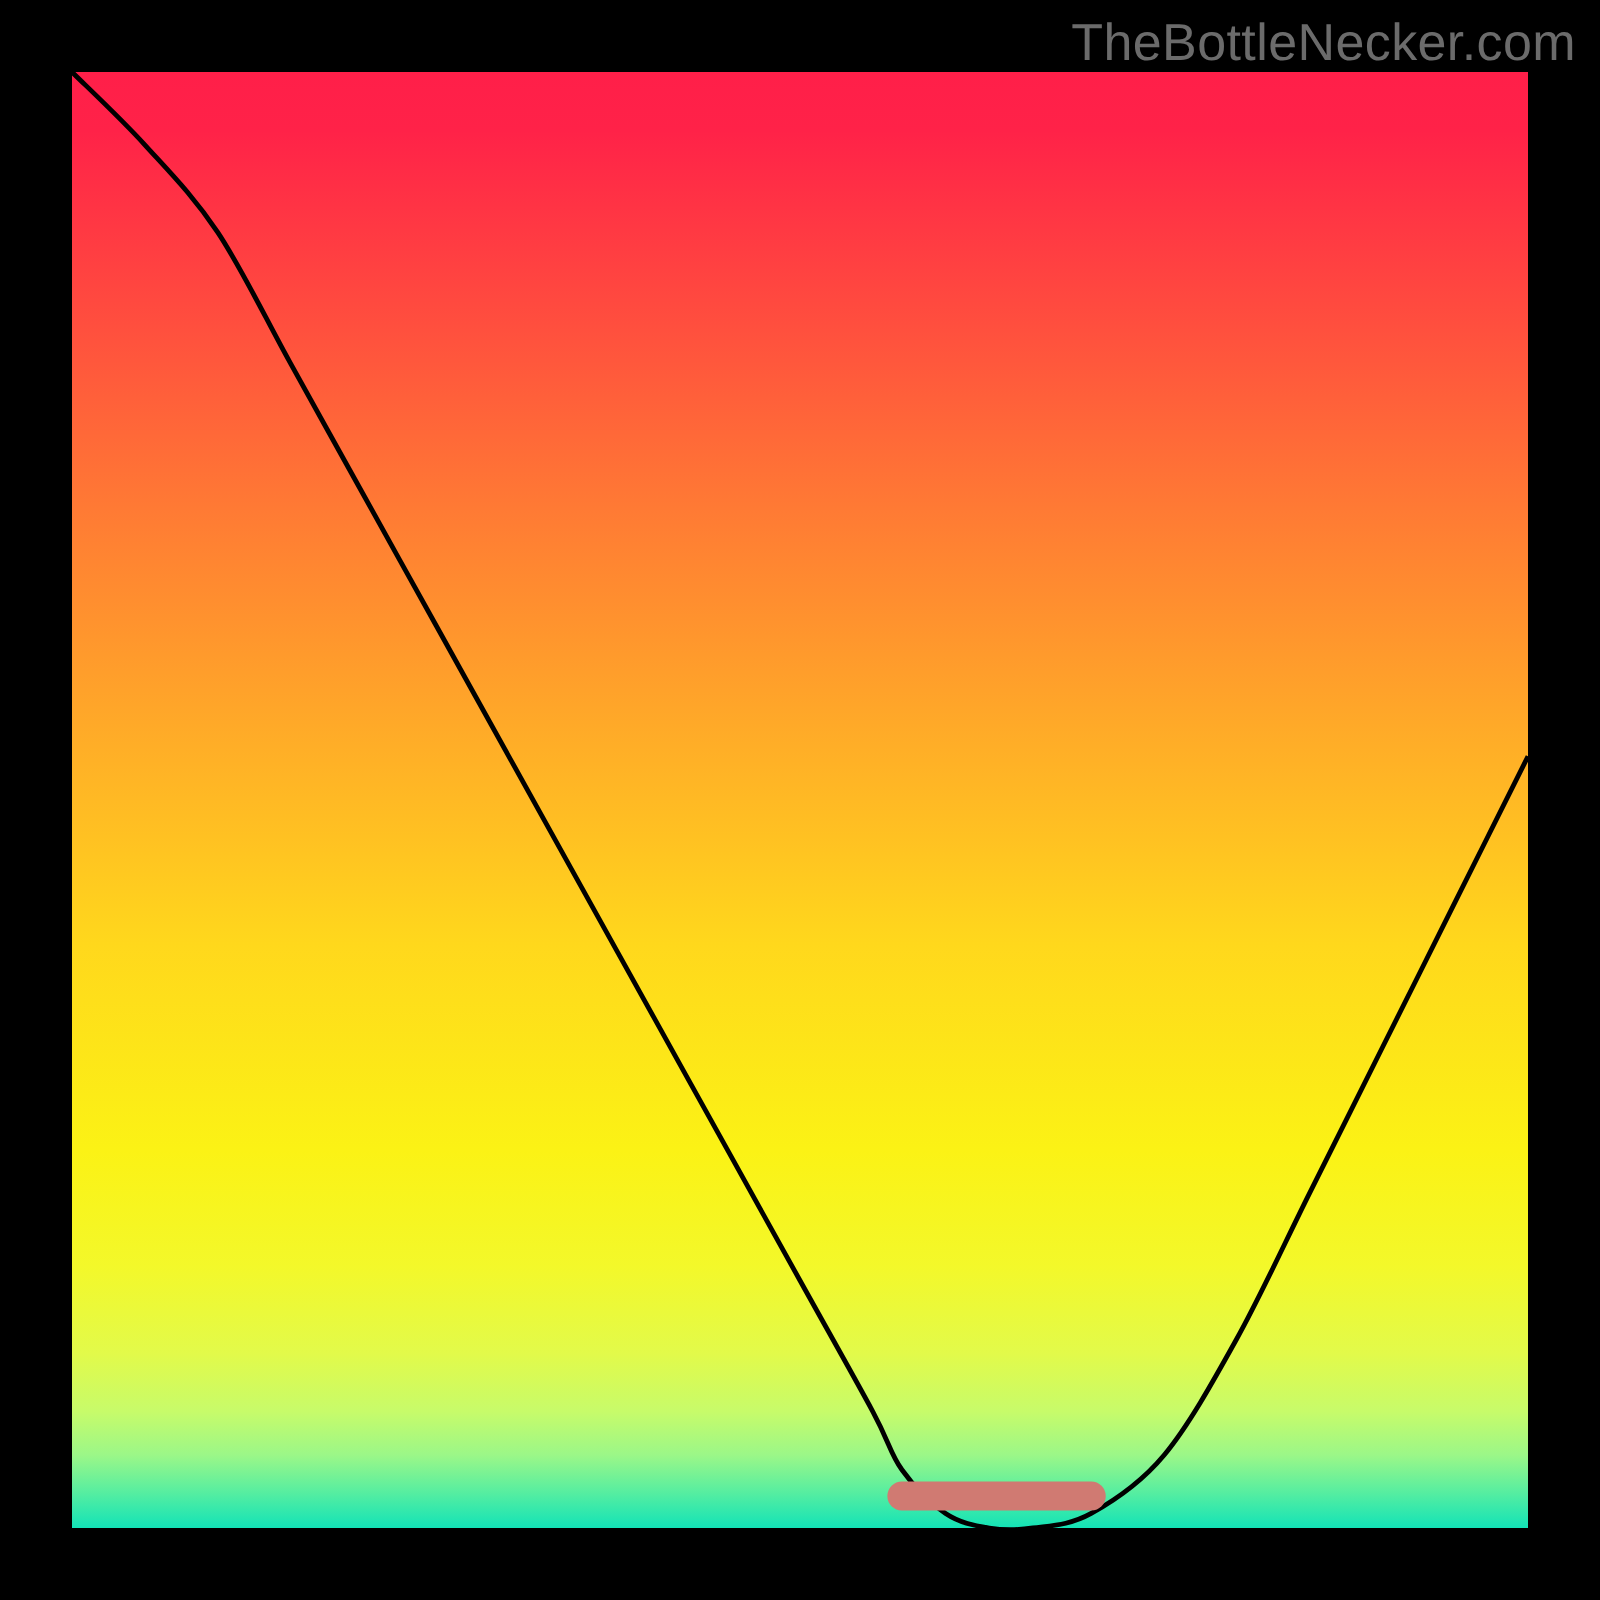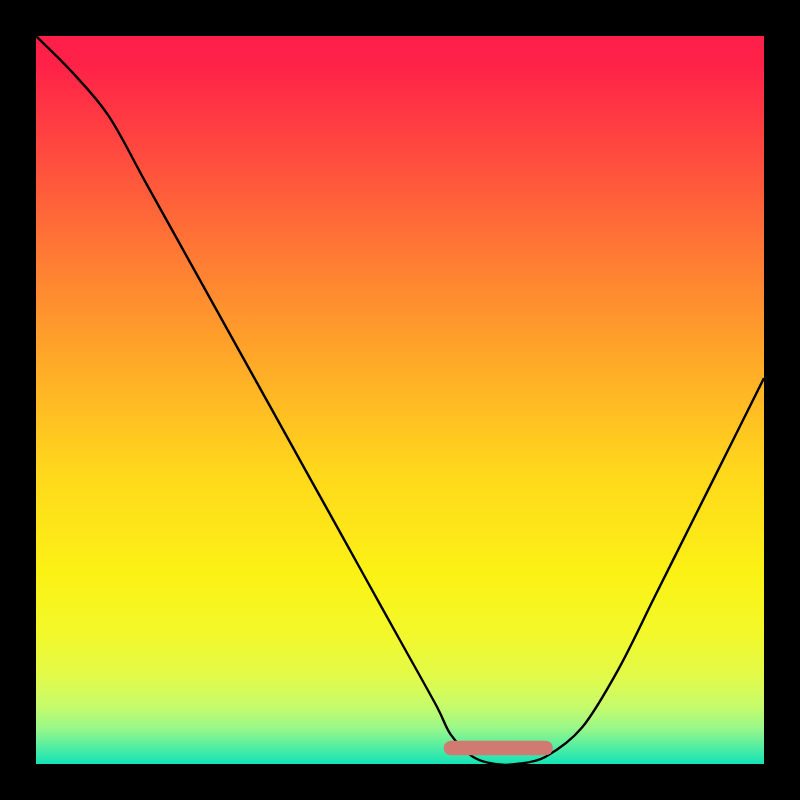--- a/index.html
+++ b/index.html
@@ -36,20 +36,21 @@
     overflow: hidden;
   }
   svg {
     display: block;
   }
 </style>
 </head>
 <body>
 
 <div class="frame">
+  <div class="watermark">TheBottleNecker.com</div>
   <div class="plot-area">
     <svg id="chart-svg" width="728" height="728" viewBox="0 0 728 728" preserveAspectRatio="none">
       <defs>
         <linearGradient id="bg-grad" x1="0" y1="0" x2="0" y2="1">
             <stop offset="0.00%" stop-color="#ff1f49"></stop>
             <stop offset="4.00%" stop-color="#ff2248"></stop>
             <stop offset="16.00%" stop-color="#ff4a3f"></stop>
             <stop offset="30.00%" stop-color="#ff7a34"></stop>
             <stop offset="45.00%" stop-color="#ffaa28"></stop>
             <stop offset="60.00%" stop-color="#ffd81c"></stop>

